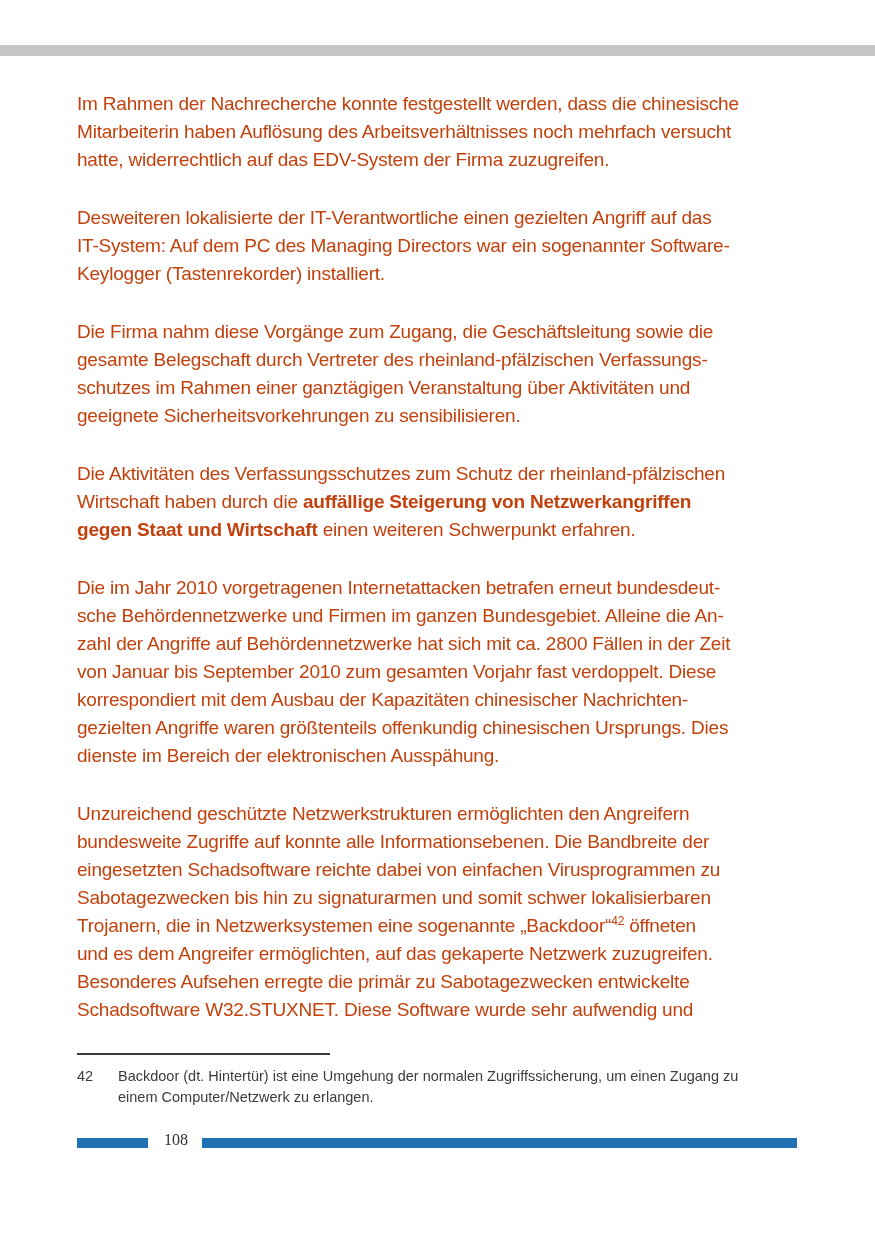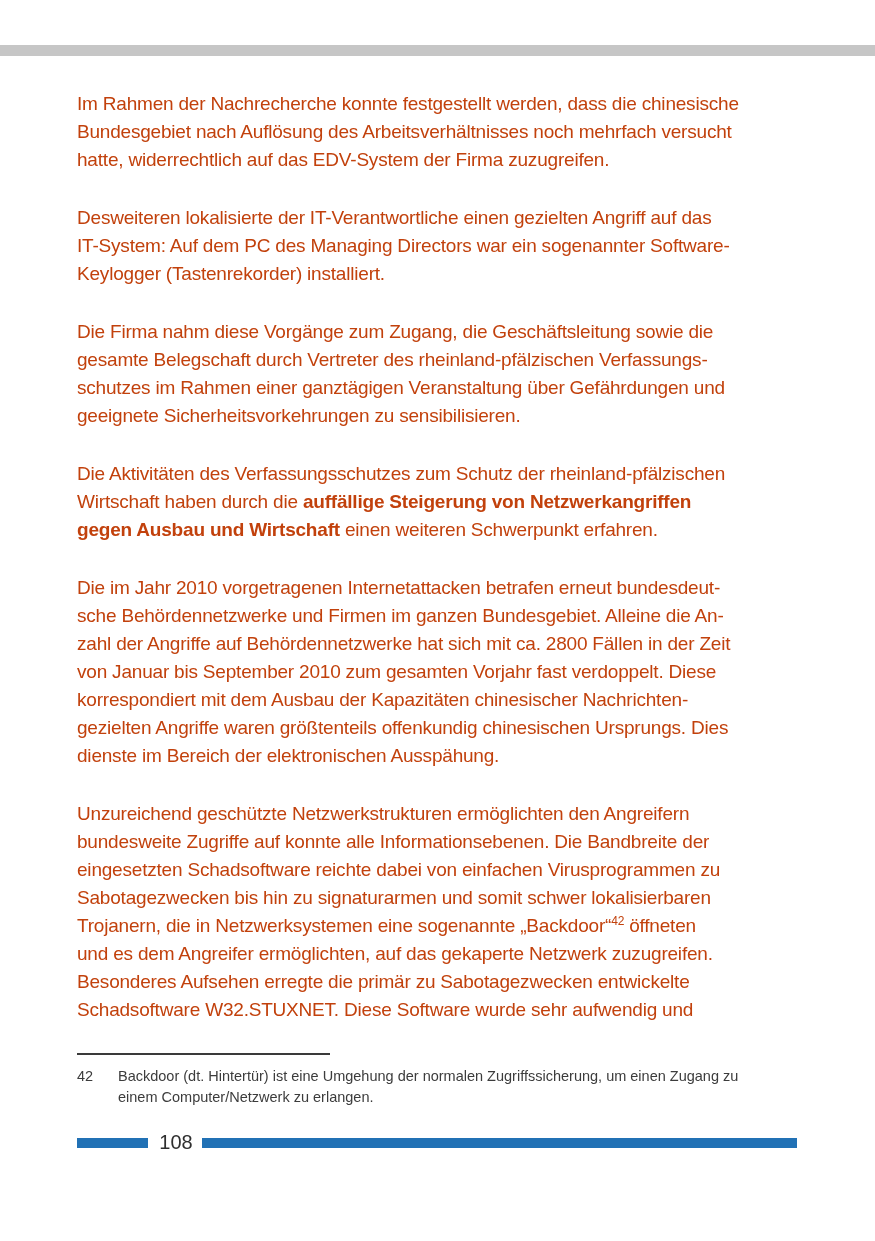--- a/index.html
+++ b/index.html
@@ -86,59 +86,60 @@
     left: 77px;
     width: 71px;
     height: 10px;
     background: #2171b5;
   }
   .page-number {
     position: absolute;
     top: 3px;
     left: 156px;
     width: 40px;
-    font-size: 20px;
+    font-size: 16px;
     color: #2f2f2f;
     text-align: center;
+    font-family: Liberation Serif, serif;
   }
   .footer-bar-right {
     position: absolute;
     top: 10px;
     left: 202px;
     width: 595px;
     height: 10px;
     background: #2171b5;
   }
 </style>
 </head>
 <body>
 
 <div class="top-bar"></div>
 
 <div class="text-block">
     <div class="paragraph">
       <div class="line"><span>Im Rahmen der Nachrecherche konnte festgestellt werden, dass die chinesische</span></div>
-      <div class="line"><span>Bundesgebiet nach Auflösung des Arbeitsverhältnisses noch mehrfach versucht</span></div>
+      <div class="line"><span>Mitarbeiterin haben Auflösung des Arbeitsverhältnisses noch mehrfach versucht</span></div>
       <div class="line"><span>hatte, widerrechtlich auf das EDV-System der Firma zuzugreifen.</span></div>
     </div>
     <div class="paragraph">
       <div class="line"><span>Desweiteren lokalisierte der IT-Verantwortliche einen gezielten Angriff auf das</span></div>
       <div class="line"><span>IT-System: Auf dem PC des Managing Directors war ein sogenannter Software-</span></div>
       <div class="line"><span>Keylogger (Tastenrekorder) installiert.</span></div>
     </div>
     <div class="paragraph">
       <div class="line"><span>Die Firma nahm diese Vorgänge zum Zugang, die Geschäftsleitung sowie die</span></div>
       <div class="line"><span>gesamte Belegschaft durch Vertreter des rheinland-pfälzischen Verfassungs-</span></div>
-      <div class="line"><span>schutzes im Rahmen einer ganztägigen Veranstaltung über Gefährdungen und</span></div>
+      <div class="line"><span>schutzes im Rahmen einer ganztägigen Veranstaltung über Aktivitäten und</span></div>
       <div class="line"><span>geeignete Sicherheitsvorkehrungen zu sensibilisieren.</span></div>
     </div>
     <div class="paragraph">
       <div class="line"><span>Die Aktivitäten des Verfassungsschutzes zum Schutz der rheinland-pfälzischen</span></div>
       <div class="line"><span>Wirtschaft haben durch die </span><span class="bold">auffällige Steigerung von Netzwerkangriffen</span></div>
-      <div class="line"><span class="bold">gegen Ausbau und Wirtschaft</span><span> einen weiteren Schwerpunkt erfahren.</span></div>
+      <div class="line"><span class="bold">gegen Staat und Wirtschaft</span><span> einen weiteren Schwerpunkt erfahren.</span></div>
     </div>
     <div class="paragraph">
       <div class="line"><span>Die im Jahr 2010 vorgetragenen Internetattacken betrafen erneut bundesdeut-</span></div>
       <div class="line"><span>sche Behördennetzwerke und Firmen im ganzen Bundesgebiet. Alleine die An-</span></div>
       <div class="line"><span>zahl der Angriffe auf Behördennetzwerke hat sich mit ca. 2800 Fällen in der Zeit</span></div>
       <div class="line"><span>von Januar bis September 2010 zum gesamten Vorjahr fast verdoppelt. Diese</span></div>
       <div class="line"><span>korrespondiert mit dem Ausbau der Kapazitäten chinesischer Nachrichten-</span></div>
       <div class="line"><span>gezielten Angriffe waren größtenteils offenkundig chinesischen Ursprungs. Dies</span></div>
       <div class="line"><span>dienste im Bereich der elektronischen Ausspähung.</span></div>
     </div>

